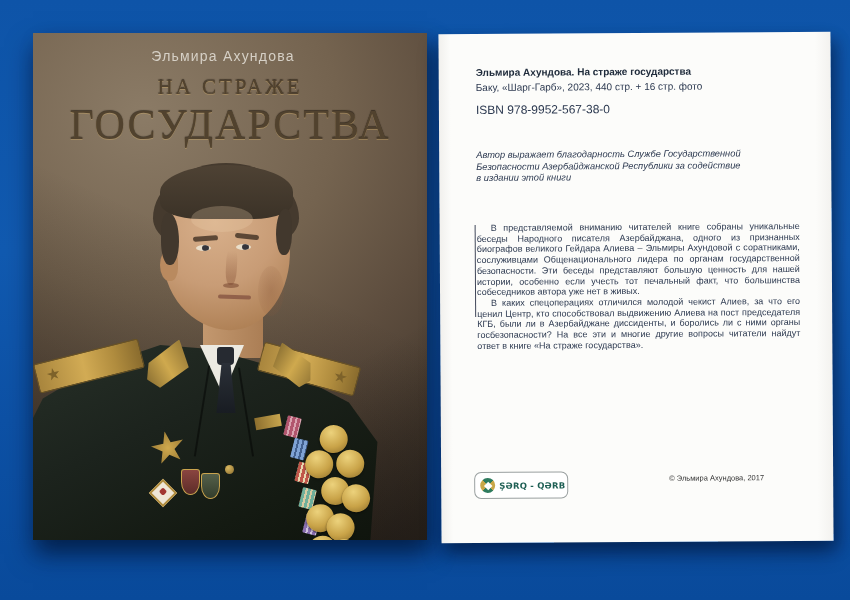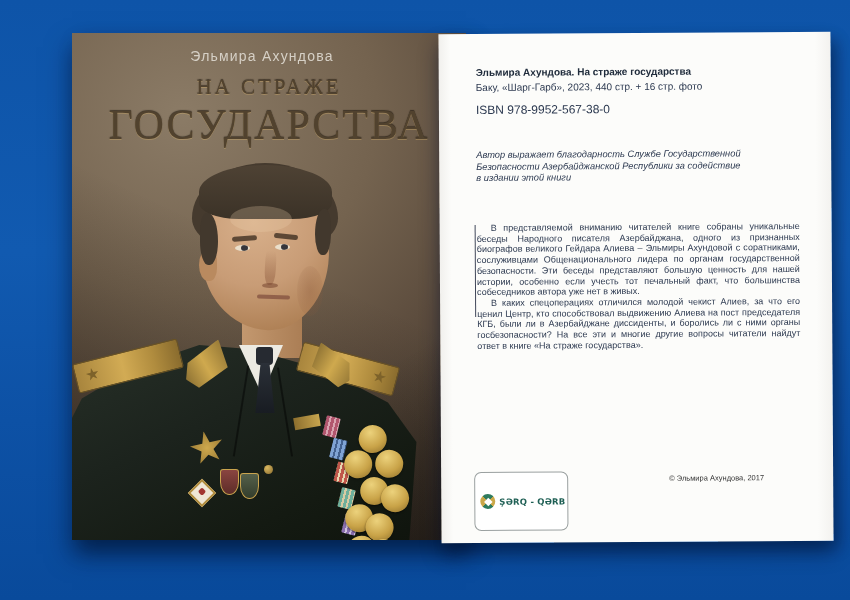--- a/index.html
+++ b/index.html
@@ -5,21 +5,20 @@
   html,body{margin:0;padding:0;background:#08407e;}
   .stage{
     position:relative;width:850px;height:600px;overflow:hidden;
     background:linear-gradient(180deg,#0e54a8 0%,#115ab0 42%,#0d51a5 70%,#094a9b 100%);
     font-family:"Liberation Sans",sans-serif;
   }
   
   .cover{
     position:absolute;left:33px;top:33px;width:394px;height:507px;overflow:hidden;
     box-shadow:0 14px 24px rgba(2,16,46,0.55), 8px 10px 18px rgba(2,16,46,0.35);
-    margin-left:39px;
   }
   .photo-bg{position:absolute;inset:0;
     background:radial-gradient(130% 95% at 28% 16%, #8b7b66 0%, #74634f 38%, #5d4d3e 62%, #463a2f 85%, #3a3129 100%);}
   .photo-shade{position:absolute;inset:0;
     background:linear-gradient(205deg, rgba(0,0,0,0) 45%, rgba(18,14,10,0.45) 95%),
                linear-gradient(150deg, rgba(0,0,0,0) 70%, rgba(15,12,9,0.4) 100%);}
   .cover-author{position:absolute;left:0;right:14px;top:15px;text-align:center;
     color:#d6d0c6;font-size:14px;letter-spacing:1.2px;z-index:20;}
   .cover-title{position:absolute;left:0;right:0;text-align:center;z-index:20;
     font-family:"Liberation Serif","DejaVu Serif",serif;color:#51422e;
@@ -107,21 +106,21 @@
   .page div,.page p{margin:0;}
   .pg-header{position:absolute;left:37px;top:33px;font-size:10px;font-weight:bold;color:#202c3c;}
   .pg-imprint{position:absolute;left:37px;top:48px;font-size:10px;}
   .pg-isbn{position:absolute;left:37px;top:69px;font-size:12px;}
   .pg-ack{position:absolute;left:37px;top:116px;font-size:9.3px;font-style:italic;line-height:11.6px;}
   .annot-bar{position:absolute;left:35px;top:191px;width:1px;height:92px;background:#41485a;}
   .pg-annotation{position:absolute;left:37px;top:189px;width:323px;text-align:justify;
     font-size:9px;line-height:10.7px;}
   .pg-annotation p{text-indent:14px;}
   .logo-box{position:absolute;left:33px;top:438px;width:82px;height:25px;background:#fff;
-    border:1px solid #9aa0a0;border-radius:7px;display:flex;align-items:center;gap:4px;padding:16px 5px;}
+    border:1px solid #9aa0a0;border-radius:7px;display:flex;align-items:center;gap:4px;padding:0 5px;}
   .logo-icon{width:15px;height:15px;border-radius:50%;flex:0 0 auto;position:relative;
     background:conic-gradient(from 45deg,#c9a748 0 25%,#2e7b5e 0 50%,#c9a748 0 75%,#2e7b5e 0 100%);}
   .logo-icon::after{content:"";position:absolute;left:4.5px;top:4.5px;width:6px;height:6px;
     background:#fff;transform:rotate(45deg);}
   .logo-text{font-family:"DejaVu Sans",sans-serif;font-size:8.5px;font-weight:bold;
     color:#1e5f54;letter-spacing:0.2px;white-space:nowrap;}
   .pg-urls{position:absolute;left:135px;top:440px;font-size:7.5px;line-height:13px;color:#3b4248;}
   .pg-copyright{position:absolute;left:228px;top:441px;font-size:7.5px;color:#333;}
 </style>
 </head>

